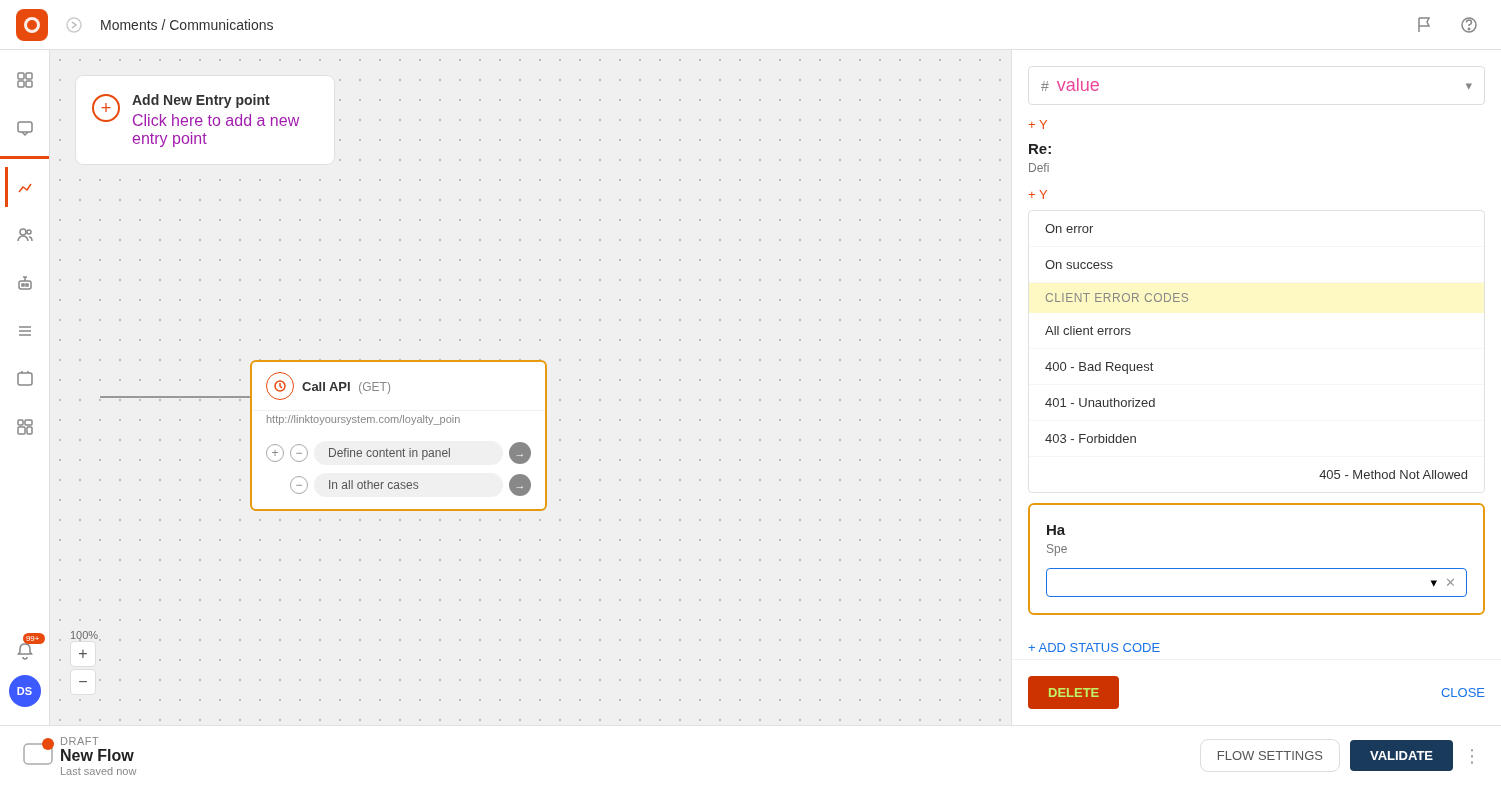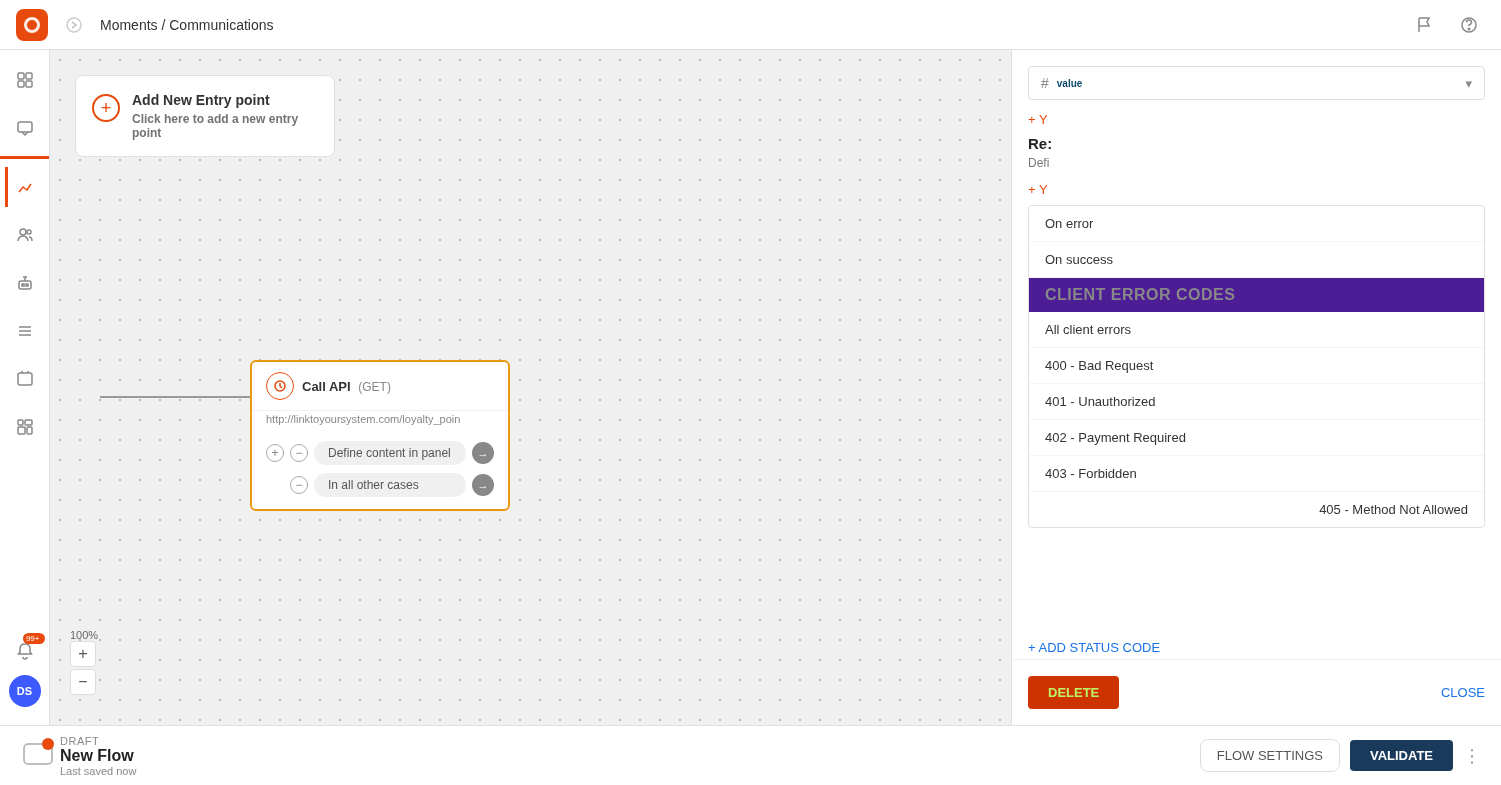--- a/index.html
+++ b/index.html
@@ -30,25 +30,25 @@
     .sidebar-icon.active { color: #e84a0e; border-left: 3px solid #e84a0e; border-radius: 0; }
     .sidebar-icon.orange-badge::after { content: '99+'; position: absolute; top: 2px; right: 2px; background: #e84a0e; color: white; font-size: 8px; padding: 1px 3px; border-radius: 8px; }
 
     
     .canvas-dots { width: 100%; height: 100%; background-image: radial-gradient(circle, #bbb 1px, transparent 1px); background-size: 20px 20px; position: relative; }
 
     
     .entry-point-card { position: absolute; top: 25px; left: 25px; width: 260px; background: #fff; border: 1px solid #e0e0e0; border-radius: 8px; padding: 16px; display: flex; align-items: flex-start; gap: 12px; cursor: pointer; }
     .plus-circle { width: 28px; height: 28px; border-radius: 50%; border: 2px solid #e84a0e; color: #e84a0e; display: flex; align-items: center; justify-content: center; font-size: 18px; flex-shrink: 0; margin-top: 2px; }
     .entry-point-text h3 { font-size: 14px; font-weight: 600; color: #333; }
-    .entry-point-text p { font-size: 12px; color: #737373; margin-top: 4px; font-weight: bold; }
+    .entry-point-text p { font-size: 16px; color: #a21caf; margin-top: 4px; }
 
     
     .call-api-node { position: absolute; top: 310px; left: 200px; }
-    .node-card { background: #fff; border: 2px solid #e89a0e; border-radius: 6px; width: 260px; overflow: visible; }
+    .node-card { background: #fff; border: 2px solid #e89a0e; border-radius: 6px; width: 297px; overflow: visible; }
     .node-header { display: flex; align-items: center; gap: 8px; padding: 10px 14px; border-bottom: 1px solid #f0f0f0; }
     .node-icon { width: 28px; height: 28px; border: 1.5px solid #e84a0e; border-radius: 50%; display: flex; align-items: center; justify-content: center; color: #e84a0e; }
     .node-title { font-weight: 600; font-size: 13px; color: #333; }
     .node-subtitle { font-size: 11px; color: #888; padding: 2px 14px 8px; }
 
     
     .connector-line { position: absolute; top: 346px; left: 50px; width: 155px; height: 2px; background: #999; }
     .connector-arrow { position: absolute; top: 340px; left: 200px; width: 0; height: 0; border-top: 7px solid transparent; border-bottom: 7px solid transparent; border-left: 10px solid #999; }
 
     
@@ -61,32 +61,32 @@
 
     
     .zoom-controls { position: absolute; bottom: 30px; left: 20px; display: flex; flex-direction: column; align-items: flex-start; gap: 0; }
     .zoom-label { font-size: 11px; color: #666; }
     .zoom-btn-group { display: flex; flex-direction: column; gap: 2px; }
     .zoom-btn { width: 26px; height: 26px; background: #fff; border: 1px solid #ddd; border-radius: 4px; cursor: pointer; display: flex; align-items: center; justify-content: center; font-size: 16px; color: #555; }
 
     
     .value-dropdown { display: flex; align-items: center; border: 1px solid #ddd; border-radius: 4px; padding: 8px 12px; margin-bottom: 12px; gap: 8px; cursor: pointer; }
     .value-dropdown .hash-icon { color: #888; font-size: 14px; }
-    .value-dropdown .value-text { flex: 1; color: #0c4a6e; font-size: 10px; font-weight: bold; }
+    .value-dropdown .value-text { flex: 1; color: #ec4899; font-size: 18px; }
     .value-dropdown .chevron { color: #888; }
 
     
     .plus-y-btn { color: #e84a0e; font-size: 13px; cursor: pointer; margin-bottom: 8px; display: inline-flex; align-items: center; gap: 4px; }
 
     
     .section-title { font-size: 15px; font-weight: 700; color: #222; margin-bottom: 4px; }
     .section-desc { font-size: 12px; color: #777; margin-bottom: 12px; }
     .dropdown-list-item { padding: 10px 16px; font-size: 13px; color: #333; cursor: pointer; border-bottom: 1px solid #f5f5f5; }
     .dropdown-list-item:last-child { border-bottom: none; text-align: right; }
-    .dropdown-group-label { padding: 8px 16px; font-size: 16px; font-weight: 700; color: #888; background: #4c1d95; text-transform: uppercase; letter-spacing: 0.5px; }
+    .dropdown-group-label { padding: 8px 16px; font-size: 12px; font-weight: 400; color: #888; background: #fef9c3; text-transform: uppercase; letter-spacing: 0.5px; }
 
     
     .ha-panel { border: 2px solid #e89a0e; border-radius: 6px; padding: 16px; margin: 10px 0; background: #fff; }
     .ha-title { font-size: 15px; font-weight: 700; color: #222; margin-bottom: 4px; }
     .ha-desc { font-size: 12px; color: #777; margin-bottom: 12px; }
 
     
     .status-input-wrapper { border: 1px solid #1a73e8; border-radius: 4px; display: flex; align-items: center; padding: 6px 10px; margin-top: 12px; }
     .status-input { flex: 1; border: none; outline: none; font-size: 13px; color: #333; }
     .status-input-close { color: #999; cursor: pointer; margin-left: 8px; }
@@ -320,26 +320,36 @@
         <div class="panel-middle">
           <div class="dropdown-area">
 
             <div id="dropdown-items-container">
                 <div class="dropdown-list-item">On error</div>
                 <div class="dropdown-list-item">On success</div>
                 <div class="dropdown-group-label">Client error codes</div>
                 <div class="dropdown-list-item">All client errors</div>
                 <div class="dropdown-list-item">400 - Bad Request</div>
                 <div class="dropdown-list-item">401 - Unauthorized</div>
-                <div class="dropdown-list-item">402 - Payment Required</div>
                 <div class="dropdown-list-item">403 - Forbidden</div>
                 <div class="dropdown-list-item">405 - Method Not Allowed</div>
               </div>
           </div>
 
+          <div class="ha-panel">
+            <div class="ha-title">Ha</div>
+            <div class="ha-desc">Spe</div>
+
+            <div class="status-input-wrapper">
+              <input class="status-input" type="text" style="">
+              <span style="margin-left:auto;">▾</span>
+              <span class="status-input-close">✕</span>
+            </div>
+
+          </div>
         </div>
 
         <div style="padding: 0 16px;">
           <a class="add-status-link">+ ADD STATUS CODE</a>
         </div>
 
         <div class="panel-footer">
           <button class="delete-btn">DELETE</button>
           <button class="close-btn">CLOSE</button>
         </div>

